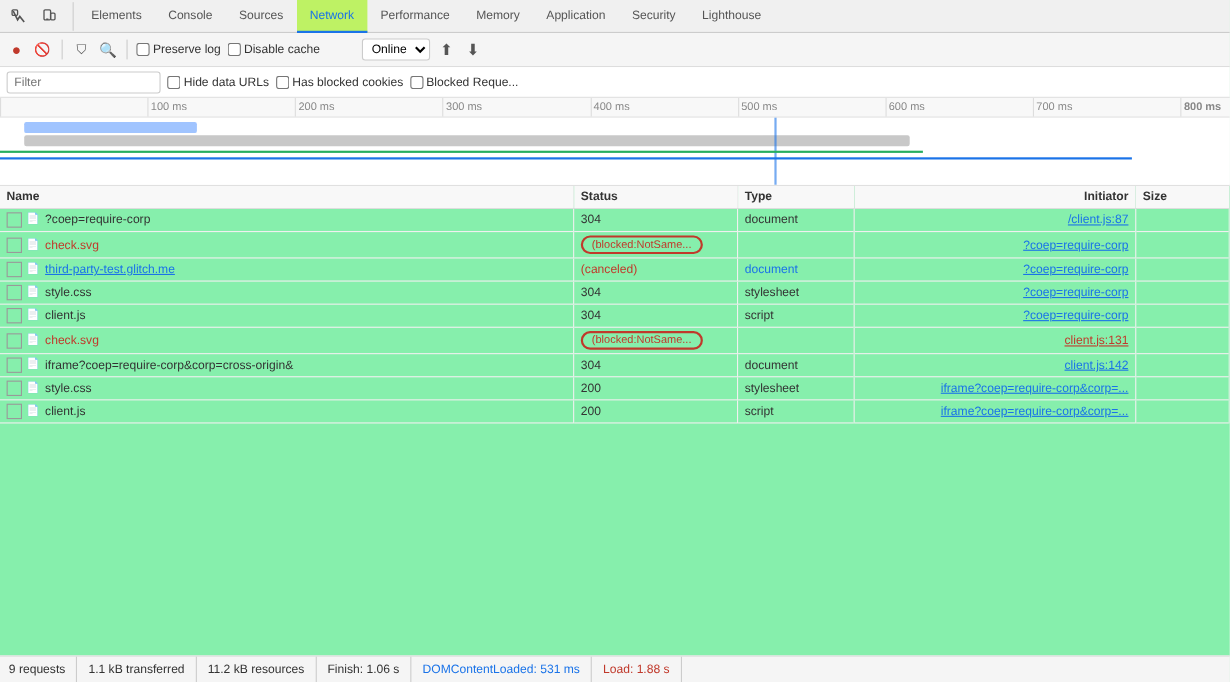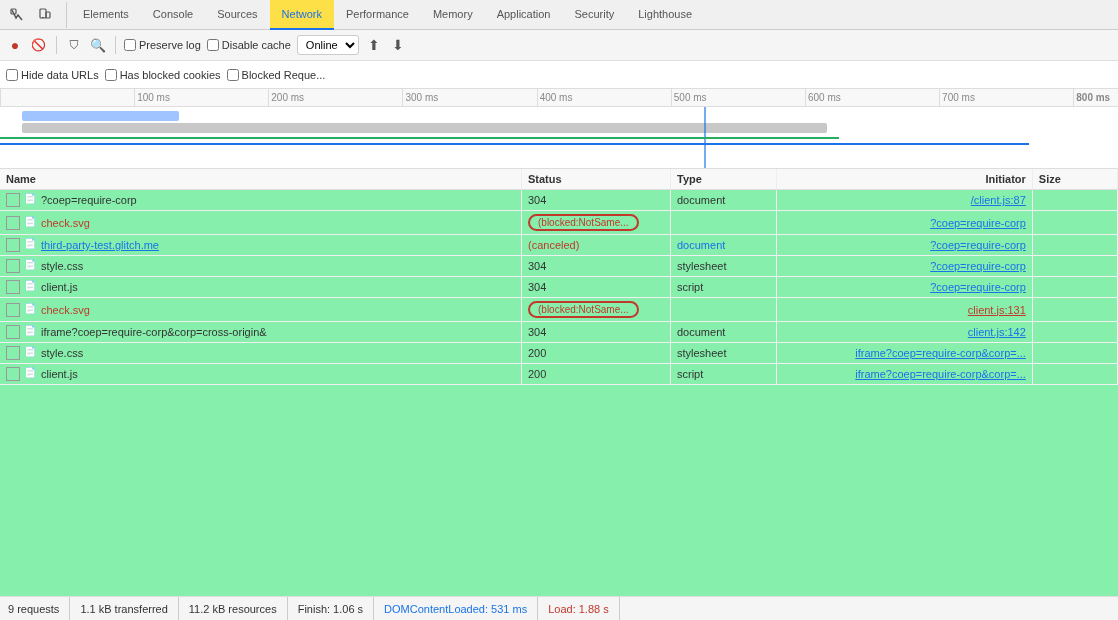--- a/index.html
+++ b/index.html
@@ -3,31 +3,31 @@
   <meta charset="utf-8">
   <style>
     * { box-sizing: border-box; margin: 0; padding: 0; }
     body { font-family: -apple-system, 'Helvetica Neue', Arial, sans-serif; font-size: 11px; background: #f5f5f5; color: #333; overflow: hidden; width: 1118px; height: 620px; display: flex; flex-direction: column; }
 
     
     .tab-bar { display: flex; align-items: center; background: #f0f0f0; border-bottom: 1px solid #ccc; height: 30px; padding: 0 4px; }
     .tab-bar-icons { display: flex; align-items: center; gap: 2px; padding-right: 8px; border-right: 1px solid #ccc; margin-right: 4px; }
     .tab-icon-btn { width: 26px; height: 26px; display: flex; align-items: center; justify-content: center; border-radius: 3px; cursor: pointer; color: #555; font-size: 14px; }
     .tab-item { padding: 0 12px; height: 30px; display: flex; align-items: center; font-size: 11px; cursor: pointer; color: #555; border-bottom: 2px solid transparent; position: relative; }
-    .tab-item.active { color: #1a73e8; border-bottom: 2px solid #1a73e8; background: #fde047; }
+    .tab-item.active { color: #1a73e8; border-bottom: 2px solid #1a73e8; background: #bef264; }
 
     
     .toolbar { display: flex; align-items: center; background: #f5f5f5; border-bottom: 1px solid #ddd; height: 31px; padding: 0 6px; gap: 6px; }
     .toolbar-btn { width: 18px; height: 18px; display: flex; align-items: center; justify-content: center; cursor: pointer; border-radius: 2px; font-size: 13px; }
     .toolbar-btn.record { color: #c0392b; font-size: 14px; }
     .toolbar-btn.stop { color: #555; font-size: 12px; }
     .toolbar-divider { width: 1px; height: 18px; background: #ccc; margin: 0 2px; }
     .toolbar-checkbox { display: flex; align-items: center; gap: 3px; font-size: 11px; cursor: pointer; }
     .toolbar-checkbox input { cursor: pointer; }
-    .throttle-select { border: 1px solid #ccc; border-radius: 3px; background: #fff; font-size: 11px; padding: 1px 4px; height: 20px; cursor: pointer; }
+    .throttle-select { border: 1px solid #ccc; border-radius: 3px; background: #fff; font-size: 11px; padding: 1px 4px; height: 20px; cursor: pointer; margin-left: 32px; }
     .toolbar-upload-btn { font-size: 14px; color: #555; cursor: pointer; }
 
     
     .filter-bar { display: flex; align-items: center; background: #fff; border-bottom: 1px solid #ddd; height: 28px; padding: 0 6px; gap: 6px; }
     .filter-input { border: 1px solid #ccc; border-radius: 3px; padding: 1px 6px; font-size: 11px; height: 20px; width: 140px; }
     .filter-checkbox { display: flex; align-items: center; gap: 3px; font-size: 11px; cursor: pointer; }
     .filter-type-btn { padding: 1px 6px; border-radius: 3px; font-size: 11px; cursor: pointer; border: none; background: transparent; color: #555; }
     .filter-type-btn.active { background: #1a73e8; color: #fff; }
     .filter-types { display: flex; align-items: center; gap: 2px; }
 
@@ -138,20 +138,21 @@
     <span>Disable cache</span>
   </label>
   <select class="throttle-select">
     <option>Online</option>
   </select>
   <div class="toolbar-btn toolbar-upload-btn">⬆</div>
   <div class="toolbar-btn toolbar-upload-btn">⬇</div>
 </div>
 
 <div class="filter-bar">
+  <input type="text" class="filter-input" placeholder="Filter" style="">
   <label class="filter-checkbox">
     <input type="checkbox" style="">
     <span>Hide data URLs</span>
   </label>
   <label class="filter-checkbox">
     <input type="checkbox" style="">
     <span>Has blocked cookies</span>
   </label>
   <label class="filter-checkbox">
     <input type="checkbox" style="">

